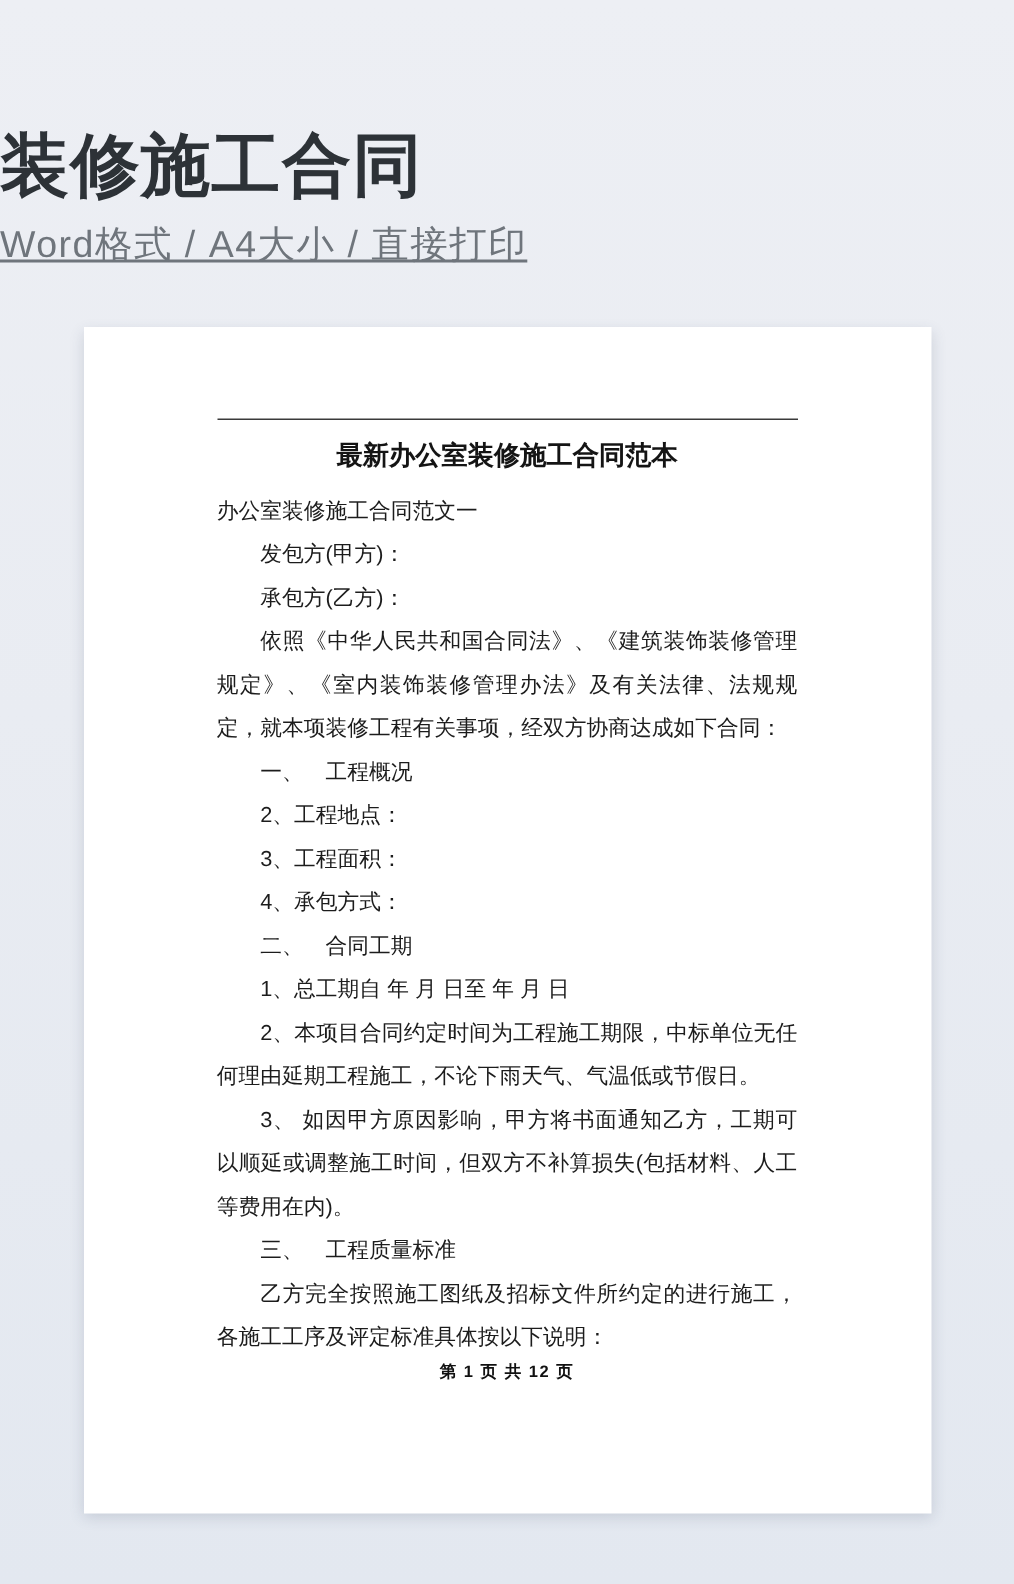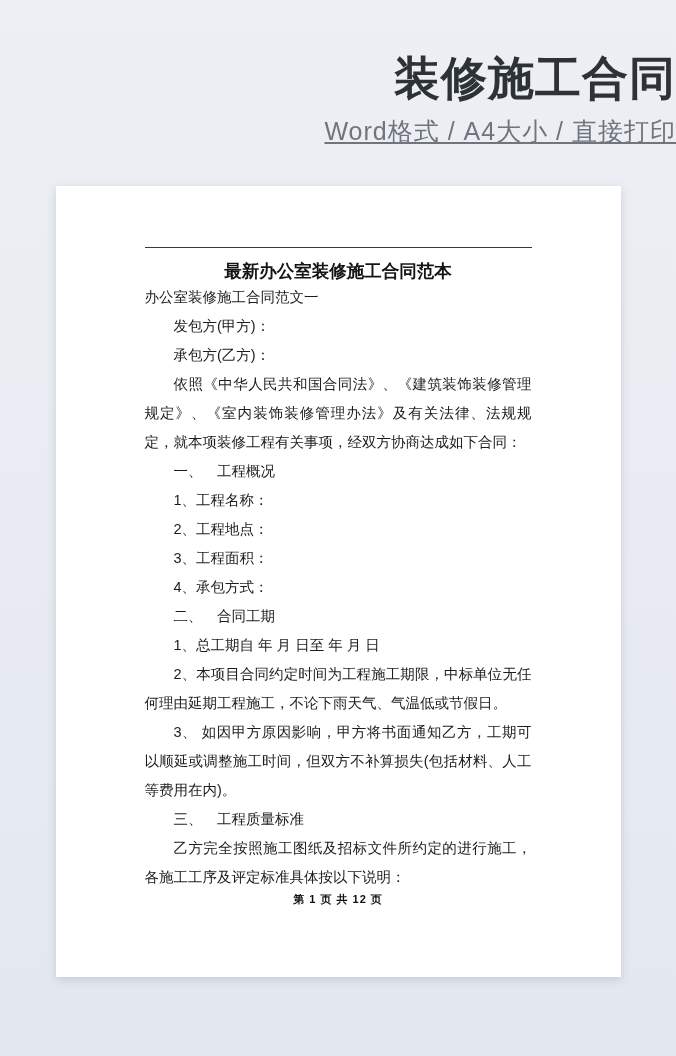--- a/index.html
+++ b/index.html
@@ -7,22 +7,22 @@
       padding: 0;
     }
     body {
       width: 676px;
       height: 1056px;
       background: linear-gradient(180deg, #edeff4 0%, #e9ecf2 45%, #e3e8f0 100%);
       font-family: "Liberation Sans", "DejaVu Sans", sans-serif;
       overflow: hidden;
     }
     .banner {
-      padding-top: 55px;
-      text-align: right;
+      padding-top: 87px;
+      text-align: left;
     }
     .banner-title {
       font-size: 46px;
       line-height: 47px;
       font-weight: 800;
       color: #2d3237;
       letter-spacing: 1px;
     }
     .banner-subtitle {
       margin-top: 14px;
@@ -41,21 +41,21 @@
       box-sizing: border-box;
       padding: 61px 89px 0;
     }
     .doc-rule {
       height: 0;
       border: none;
       border-top: 1px solid #3a3a3a;
       margin: 0;
     }
     .doc-title {
-      margin: 11px 0 0;
+      margin: 11px 0 12px;
       text-align: center;
       font-size: 17.5px;
       font-weight: bold;
       color: #141414;
       line-height: 24px;
     }
     .doc-body {
     }
     .doc-body p {
       margin: 0;
@@ -87,21 +87,20 @@
 
 <div class="doc-page">
   <hr class="doc-rule">
   <div class="doc-title">最新办公室装修施工合同范本</div>
   <div class="doc-body">
     <p class="flush">办公室装修施工合同范文一</p>
     <p>发包方(甲方)：</p>
     <p>承包方(乙方)：</p>
     <p>依照《中华人民共和国合同法》、《建筑装饰装修管理规定》、《室内装饰装修管理办法》及有关法律、法规规定，就本项装修工程有关事项，经双方协商达成如下合同：</p>
     <p>一、　工程概况</p>
-    <p>1、工程名称：</p>
     <p>2、工程地点：</p>
     <p>3、工程面积：</p>
     <p>4、承包方式：</p>
     <p>二、　合同工期</p>
     <p>1、总工期自 年 月 日至 年 月 日</p>
     <p>2、本项目合同约定时间为工程施工期限，中标单位无任何理由延期工程施工，不论下雨天气、气温低或节假日。</p>
     <p>3、 如因甲方原因影响，甲方将书面通知乙方，工期可以顺延或调整施工时间，但双方不补算损失(包括材料、人工等费用在内)。</p>
     <p>三、　工程质量标准</p>
     <p>乙方完全按照施工图纸及招标文件所约定的进行施工，各施工工序及评定标准具体按以下说明：</p>
   </div>

